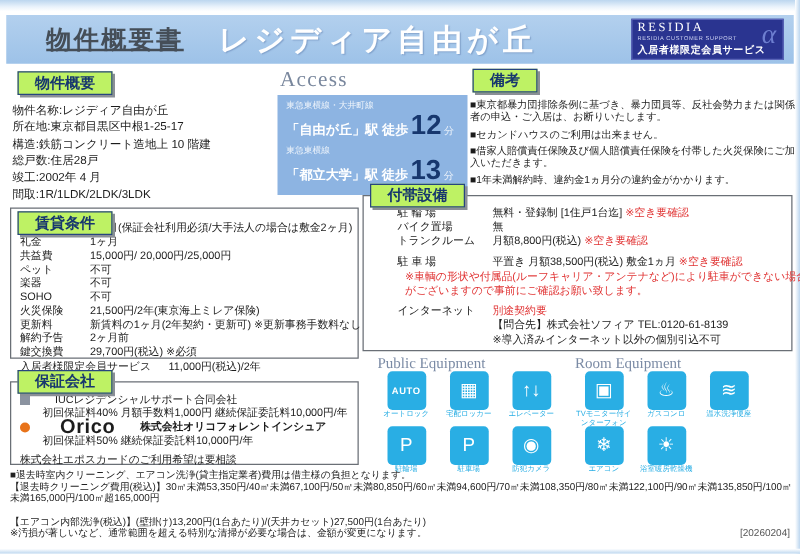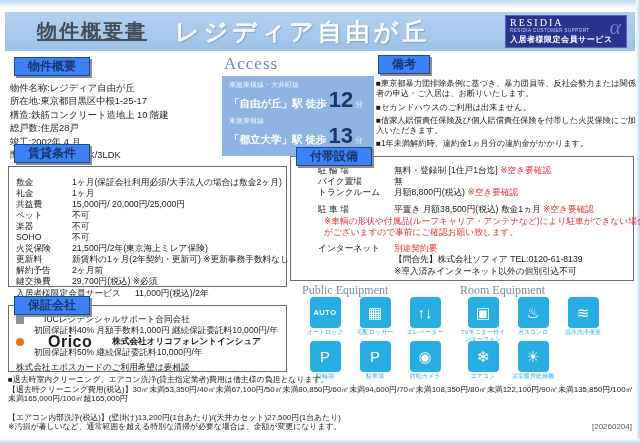--- a/index.html
+++ b/index.html
@@ -24,21 +24,21 @@
                text-shadow:1px 1px 1px rgba(80,110,160,.4); }
   .logo-box { position:absolute; right:8px; top:3px; width:122px; height:33px; background:#2a3490;
               border:1px solid #5a64b8; padding:2px 4px; overflow:hidden; }
   .logo-brand { font-family:"Liberation Serif",serif; font-size:10px; color:#fff; letter-spacing:2px; line-height:10px; }
   .logo-sub { font-size:4.5px; color:#cdd3f2; letter-spacing:.5px; line-height:6px; }
   .logo-alpha { position:absolute; right:5px; top:0; font-family:"Liberation Serif",serif; font-style:italic;
                 font-size:22px; color:#6d7ed0; line-height:22px; }
   .logo-member { font-size:8px; font-weight:bold; color:#fff; line-height:11px; letter-spacing:.5px; }
 
   
-  .sec-head { position:absolute; display:inline-block; background:#3b82f6; border:1px solid #27457f;
+  .sec-head { position:absolute; display:inline-block; background:#bef264; border:1px solid #27457f;
               color:#17376e; font-weight:bold; font-size:12px; line-height:17px; padding:0 13px;
               box-shadow:2px 2px 0 #8a8f96; white-space:nowrap; z-index:3; }
 
   .outline-box { position:absolute; border:1px solid #6a6f76; background:#fff; z-index:1; }
 
   
   .overview-lines { position:absolute; left:10px; top:82px; width:208px; font-size:9.3px;
                     line-height:13.4px; color:#1c1c1c; }
 
   
@@ -147,21 +147,21 @@
 
   <div class="sec-head" style="left:378px; top:55px;">備考</div>
   <div class="remarks-list">
     <div class="item">■東京都暴力団排除条例に基づき、暴力団員等、反社会勢力または関係者の申込・ご入居は、お断りいたします。</div>
     <div class="item">■セカンドハウスのご利用は出来ません。</div>
     <div class="item">■借家人賠償責任保険及び個人賠償責任保険を付帯した火災保険にご加入いただきます。</div>
     <div class="item">■1年未満解約時、違約金1ヵ月分の違約金がかかります。</div>
   </div>
 
   <div class="outline-box" style="left:8px; top:166px; width:279px; height:121px;"></div>
-  <div class="sec-head" style="left:14px; top:144px;text-align:right;">賃貸条件</div>
+  <div class="sec-head" style="left:14px; top:169px;text-align:right;">賃貸条件</div>
   <div class="rt-content">
     <div class="rt-row">
         <span class="rt-label">敷金</span>
         <span class="rt-value">1ヶ月(保証会社利用必須/大手法人の場合は敷金2ヶ月)</span>
       </div>
     <div class="rt-row">
         <span class="rt-label">礼金</span>
         <span class="rt-value">1ヶ月</span>
       </div>
     <div class="rt-row">

